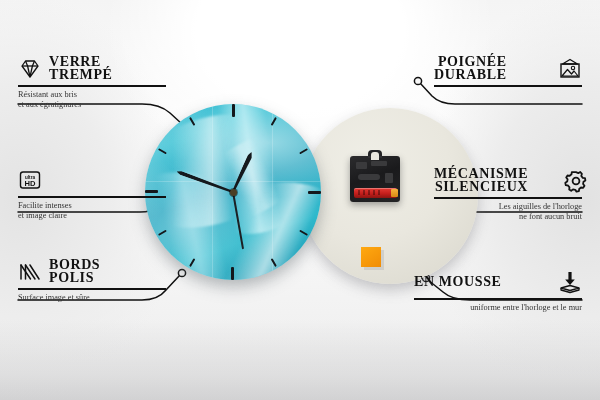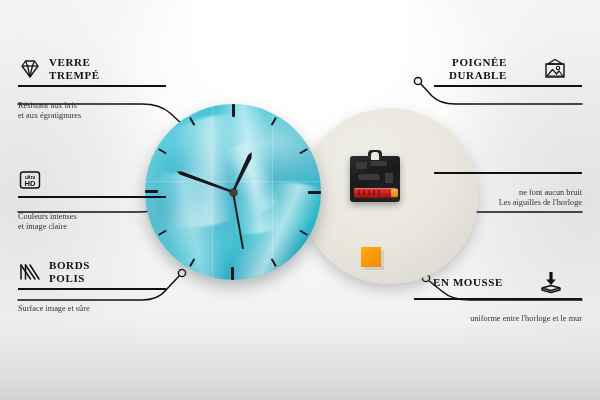--- a/index.html
+++ b/index.html
@@ -94,27 +94,27 @@
   .battery:after{content:"";position:absolute;right:-1px;top:1px;width:7px;height:8px;
         background:linear-gradient(180deg,#f6b33c,#d98a12);border-radius:1px;}
   .battery-txt{position:absolute;left:4px;top:2px;height:5px;width:55%;
         background:repeating-linear-gradient(90deg,rgba(0,0,0,.35) 0 2px,rgba(0,0,0,0) 2px 5px);}
   .foam{position:absolute;background:linear-gradient(145deg,#ffa911,#f08c05);
         box-shadow:3px 3px 0 rgba(190,190,188,.55);}
 
   
   .callout{position:absolute;}
   .head{display:flex;align-items:center;gap:7px;}
-  .head.right{justify-content:center;gap:36px;}
+  .head.right{justify-content:space-between;gap:36px;}
   .titles{font-family:"Liberation Serif",serif;font-weight:bold;
-          font-size:11px;line-height:12.5px;color:#111;letter-spacing:.6px;
+          font-size:14px;line-height:12.5px;color:#111;letter-spacing:.6px;
           text-transform:uppercase;}
   .rule{height:1.6px;background:#111;margin-top:4px;}
   .sub{font-family:"Liberation Serif",serif;font-size:8.3px;line-height:10.5px;
-       color:#333;margin-top:14px;}
+       color:#333;margin-top:3px;}
   .sub.r{text-align:right;}
   .ico{width:24px;height:24px;flex:0 0 24px;display:block;}
   .hdline{display:block;}
 
   
   #wires{position:absolute;left:0;top:0;width:600px;height:400px;pointer-events:none;}
 </style>
 </head>
 <body>
 
@@ -241,21 +241,21 @@
   <div class="callout" style="left:18px;top:168px;width:148px;">
     <div class="head">
       <svg class="ico" viewBox="0 0 24 24">
         <rect x="2.5" y="4" width="19" height="16" rx="2.5" fill="none" stroke="#111" stroke-width="1.4"></rect>
         <text x="12" y="11" font-family="Liberation Sans, sans-serif" font-size="4.6" font-weight="bold" fill="#111" text-anchor="middle">ultra</text>
         <text x="12" y="18" font-family="Liberation Sans, sans-serif" font-size="7.6" font-weight="bold" fill="#111" text-anchor="middle">HD</text>
       </svg>
     </div>
     <div class="rule"></div>
     <div class="sub">
-      <span class="hdline">Couleurs intenses</span>
+      <span class="hdline">Facilite intenses</span>
       <span class="hdline">et image claire</span>
     </div>
   </div>
 
   <div class="callout" style="left:18px;top:259px;width:148px;">
     <div class="head">
       <svg class="ico" viewBox="0 0 24 24">
         <g stroke="#111" stroke-width="1.5" stroke-linecap="round">
           <path d="M3 5 L3 19"></path>
             <path d="M7.5 5 L7.5 19"></path>
@@ -285,24 +285,36 @@
         <rect x="3" y="7" width="18" height="13" fill="none" stroke="#111" stroke-width="1.4"></rect>
         <path d="M12 2.5 L4.5 7 H19.5 Z" fill="none" stroke="#111" stroke-width="1.3" stroke-linejoin="round"></path>
         <path d="M4 19 L9.5 12.5 L13.5 17 L16 14 L20 19 Z" fill="none" stroke="#111" stroke-width="1.2" stroke-linejoin="round"></path>
         <circle cx="15" cy="11" r="1.7" fill="none" stroke="#111" stroke-width="1.1"></circle>
       </svg>
     </div>
     <div class="rule"></div>
   </div>
 
   <div class="callout" style="left:434px;top:168px;width:148px;">
+    <div class="head right">
+      <div class="titles" style="text-align:right;">
+        <span class="hdline">MÉCANISME</span>
+        <span class="hdline">SILENCIEUX</span>
+      </div>
+      <svg class="ico" viewBox="0 0 24 24">
+        <g fill="none" stroke="#111" stroke-width="1.8" stroke-linejoin="round">
+          <path d="M12 3.2 l2.3 .9 2-1.1 1.6 1.8 -.6 2.2 1.5 1.8 2.2 .3 .4 2.4 -1.9 1.2 -.4 2.3 1.4 1.8 -1.3 2 -2.2-.3 -1.8 1.5 -.3 2.2 -2.4 .5 -1.2-1.9 -2.3-.4 -1.8 1.4 -2-1.3 .3-2.2 -1.5-1.8 -2.2-.3 -.5-2.4 1.9-1.2 .4-2.3 -1.4-1.8 1.3-2 2.2 .3 1.8-1.5 .3-2.2z"></path>
+          <circle cx="12" cy="12" r="3.4"></circle>
+        </g>
+      </svg>
+    </div>
     <div class="rule"></div>
     <div class="sub r">
+      <span class="hdline">Les aiguilles de l'horloge</span>
       <span class="hdline">ne font aucun bruit</span>
-      <span class="hdline">Les aiguilles de l'horloge</span>
     </div>
   </div>
 
   <div class="callout" style="left:414px;top:270px;width:168px;">
     <div class="head right">
       <div class="titles" style="text-align:right;">
         <span class="hdline">EN MOUSSE</span>
       </div>
       <svg class="ico" viewBox="0 0 24 24">
         <path d="M12 2 L12 11" stroke="#111" stroke-width="3.2" stroke-linecap="butt"></path>

